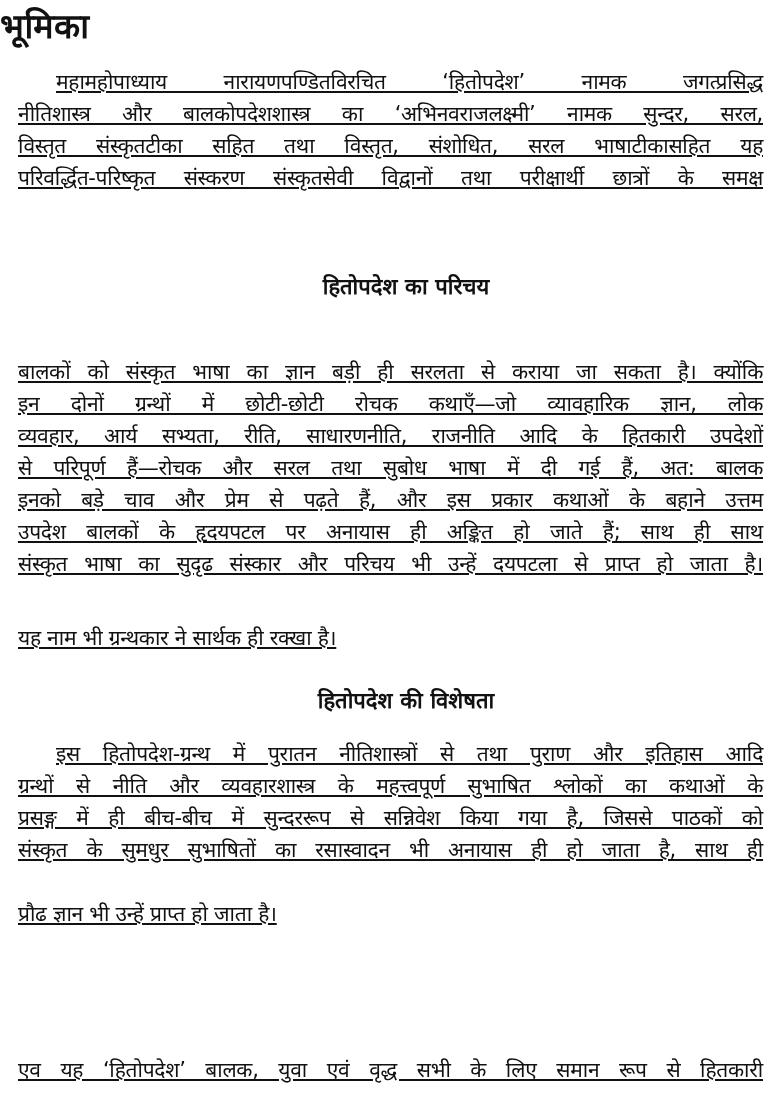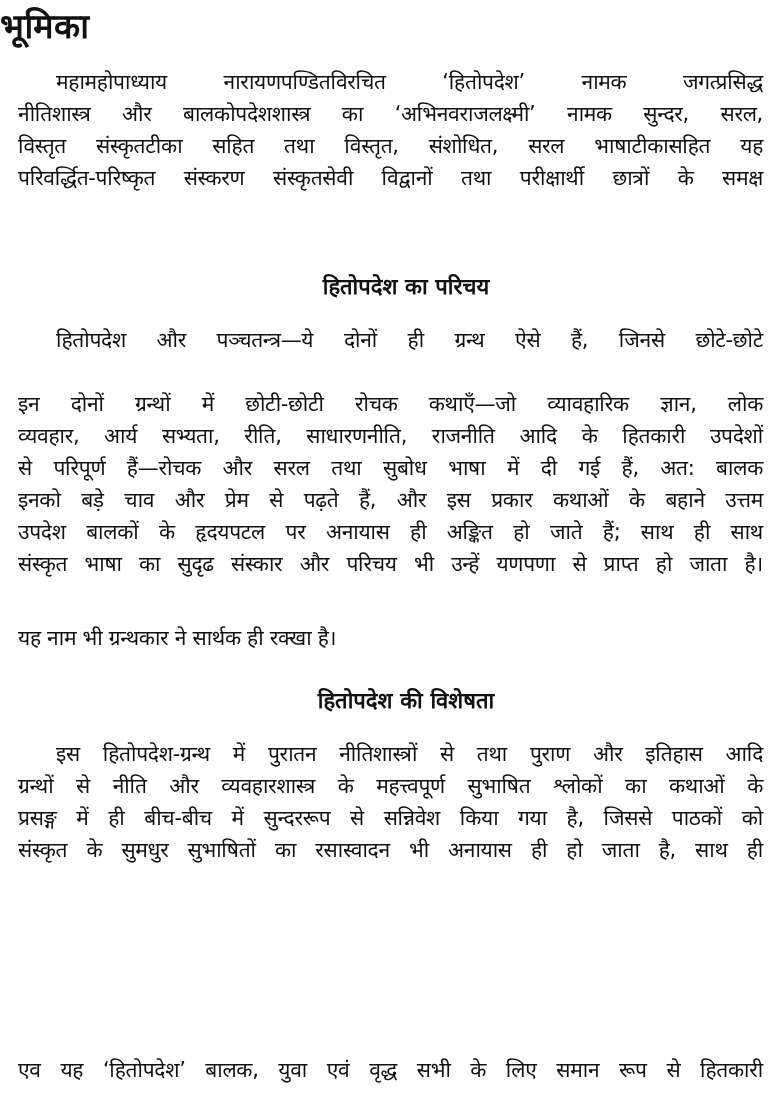--- a/index.html
+++ b/index.html
@@ -45,20 +45,21 @@
   .line {
     position: absolute;
     left: 18px;
     width: 745px;
     font-size: 21px;
     line-height: 32px;
     white-space: nowrap;
     text-align: justify;
     text-align-last: justify;
     letter-spacing: -0.3px;
+    text-decoration: underline;
   }
   .line.indent {
     left: 56px;
     width: 707px;
   }
   .line.last {
     text-align-last: left;
   }
 </style>
 </head>
@@ -68,32 +69,33 @@
 
   <div class="title" style="top:4px">भूमिका</div>
 
   <div class="line indent" style="top:66px">महामहोपाध्याय नारायणपण्डितविरचित ‘हितोपदेश’ नामक जगत्प्रसिद्ध</div>
   <div class="line" style="top:98px">नीतिशास्त्र और बालकोपदेशशास्त्र का ‘अभिनवराजलक्ष्मी’ नामक सुन्दर, सरल,</div>
   <div class="line" style="top:130px">विस्तृत संस्कृतटीका सहित तथा विस्तृत, संशोधित, सरल भाषाटीकासहित यह</div>
   <div class="line" style="top:162px">परिवर्द्धित-परिष्कृत संस्करण संस्कृतसेवी विद्वानों तथा परीक्षार्थी छात्रों के समक्ष</div>
 
   <div class="heading" style="top:272px">हितोपदेश का परिचय</div>
 
-  <div class="line indent" style="top:324px">हितोपदेश और पञ्चतन्त्र—ये दोनों ही ग्रन्थ ऐसे हैं, जिनसे छोटे-छोटे</div>
+  <div class="line" style="top:356px">बालकों को संस्कृत भाषा का ज्ञान बड़ी ही सरलता से कराया जा सकता है। क्योंकि</div>
   <div class="line" style="top:388px">इन दोनों ग्रन्थों में छोटी-छोटी रोचक कथाएँ—जो व्यावहारिक ज्ञान, लोक</div>
   <div class="line" style="top:420px">व्यवहार, आर्य सभ्यता, रीति, साधारणनीति, राजनीति आदि के हितकारी उपदेशों</div>
   <div class="line" style="top:452px">से परिपूर्ण हैं—रोचक और सरल तथा सुबोध भाषा में दी गई हैं, अत: बालक</div>
   <div class="line" style="top:516px">उपदेश बालकों के हृदयपटल पर अनायास ही अङ्कित हो जाते हैं; साथ ही साथ</div>
   <div class="line" style="top:484px">इनको बड़े चाव और प्रेम से पढ़ते हैं, और इस प्रकार कथाओं के बहाने उत्तम</div>
-  <div class="line" style="top:548px">संस्कृत भाषा का सुदृढ संस्कार और परिचय भी उन्हें यणपणा से प्राप्त हो जाता है।</div>
+  <div class="line" style="top:548px">संस्कृत भाषा का सुदृढ संस्कार और परिचय भी उन्हें दयपटला से प्राप्त हो जाता है।</div>
 
   <div class="line last" style="top:622px">यह नाम भी ग्रन्थकार ने सार्थक ही रक्खा है।</div>
 
   <div class="heading" style="top:686px">हितोपदेश की विशेषता</div>
 
   <div class="line indent" style="top:738px">इस हितोपदेश-ग्रन्थ में पुरातन नीतिशास्त्रों से तथा पुराण और इतिहास आदि</div>
   <div class="line" style="top:770px">ग्रन्थों से नीति और व्यवहारशास्त्र के महत्त्वपूर्ण सुभाषित श्लोकों का कथाओं के</div>
   <div class="line" style="top:802px">प्रसङ्ग में ही बीच-बीच में सुन्दररूप से सन्निवेश किया गया है, जिससे पाठकों को</div>
   <div class="line" style="top:834px">संस्कृत के सुमधुर सुभाषितों का रसास्वादन भी अनायास ही हो जाता है, साथ ही</div>
+  <div class="line last" style="top:898px">प्रौढ ज्ञान भी उन्हें प्राप्त हो जाता है।</div>
 
   <div class="line" style="top:1054px">एव यह ‘हितोपदेश’ बालक, युवा एवं वृद्ध सभी के लिए समान रूप से हितकारी</div>
 
 </div>
 
 </body></html>

